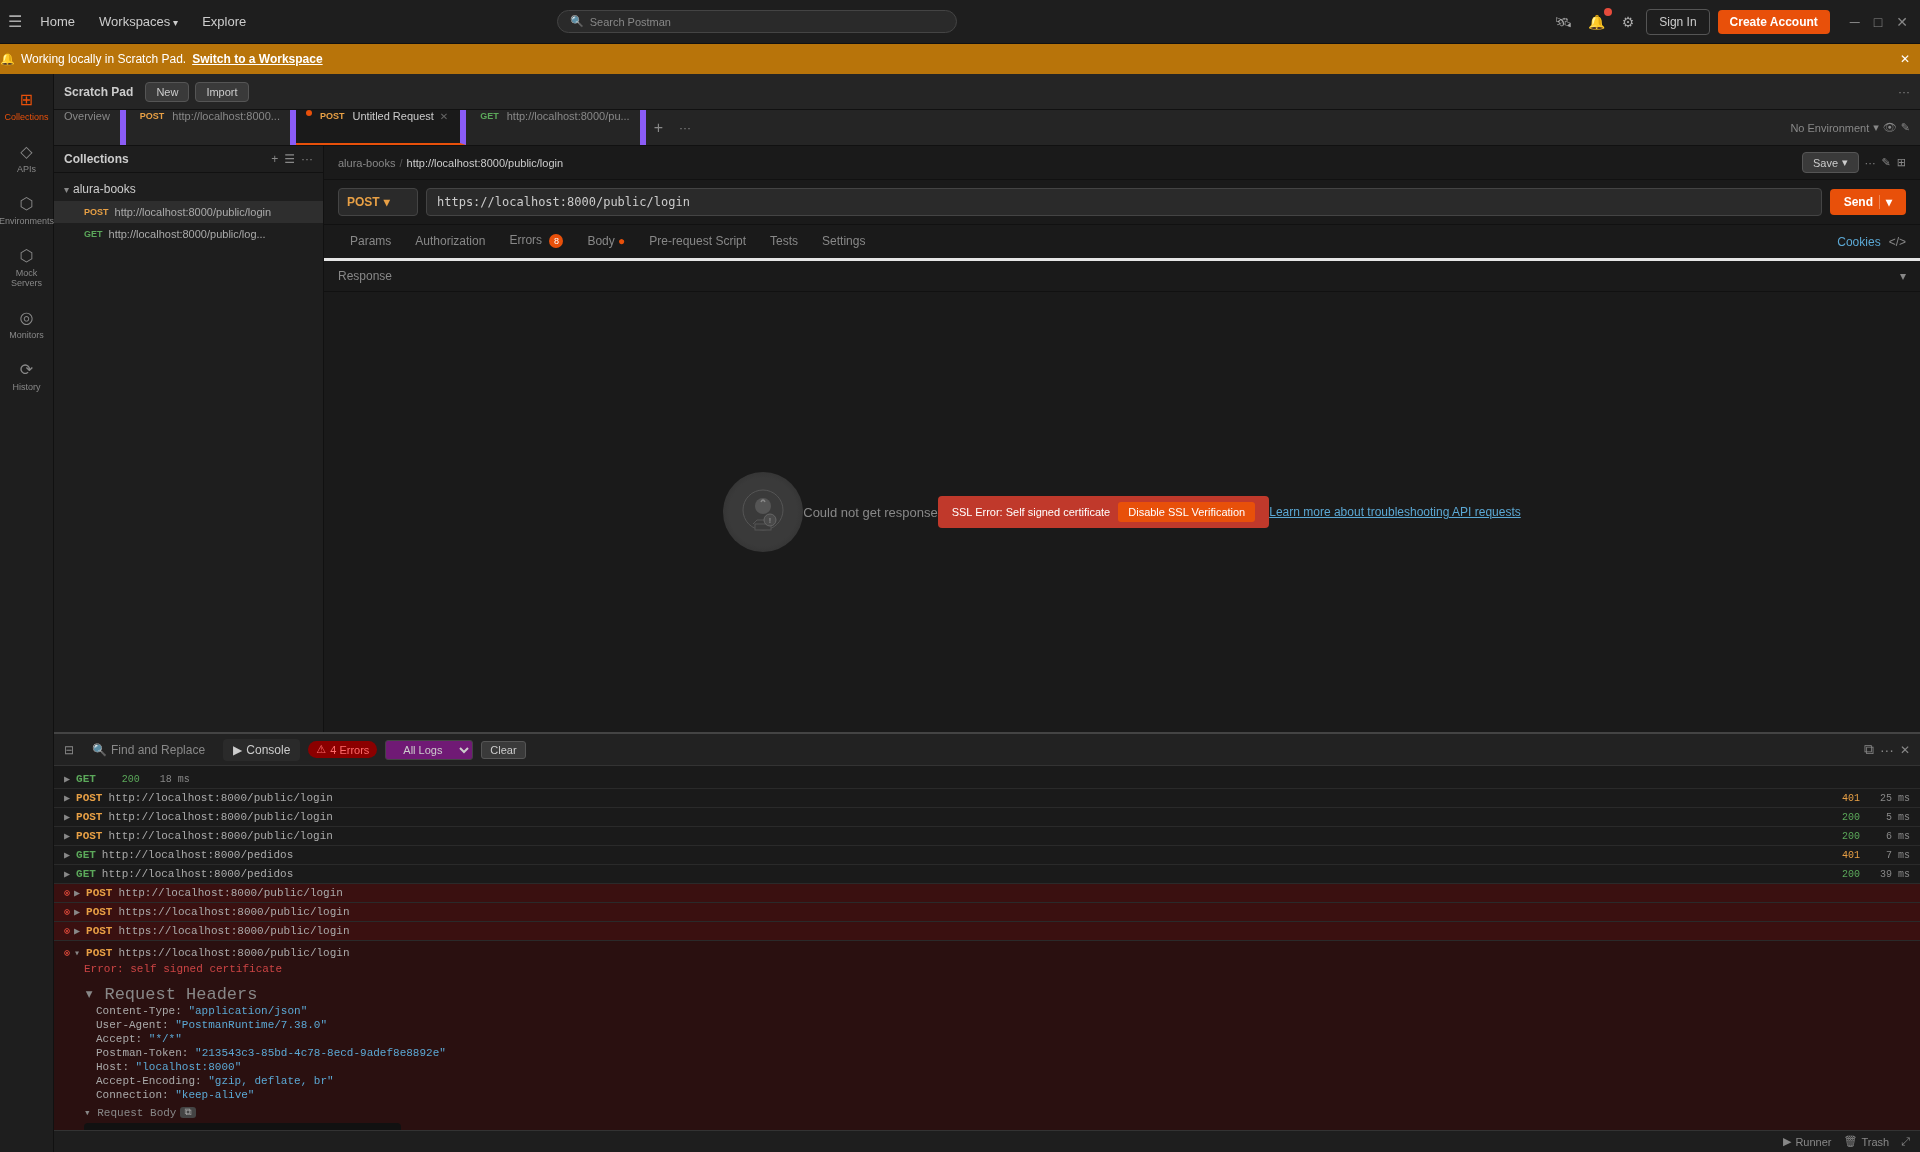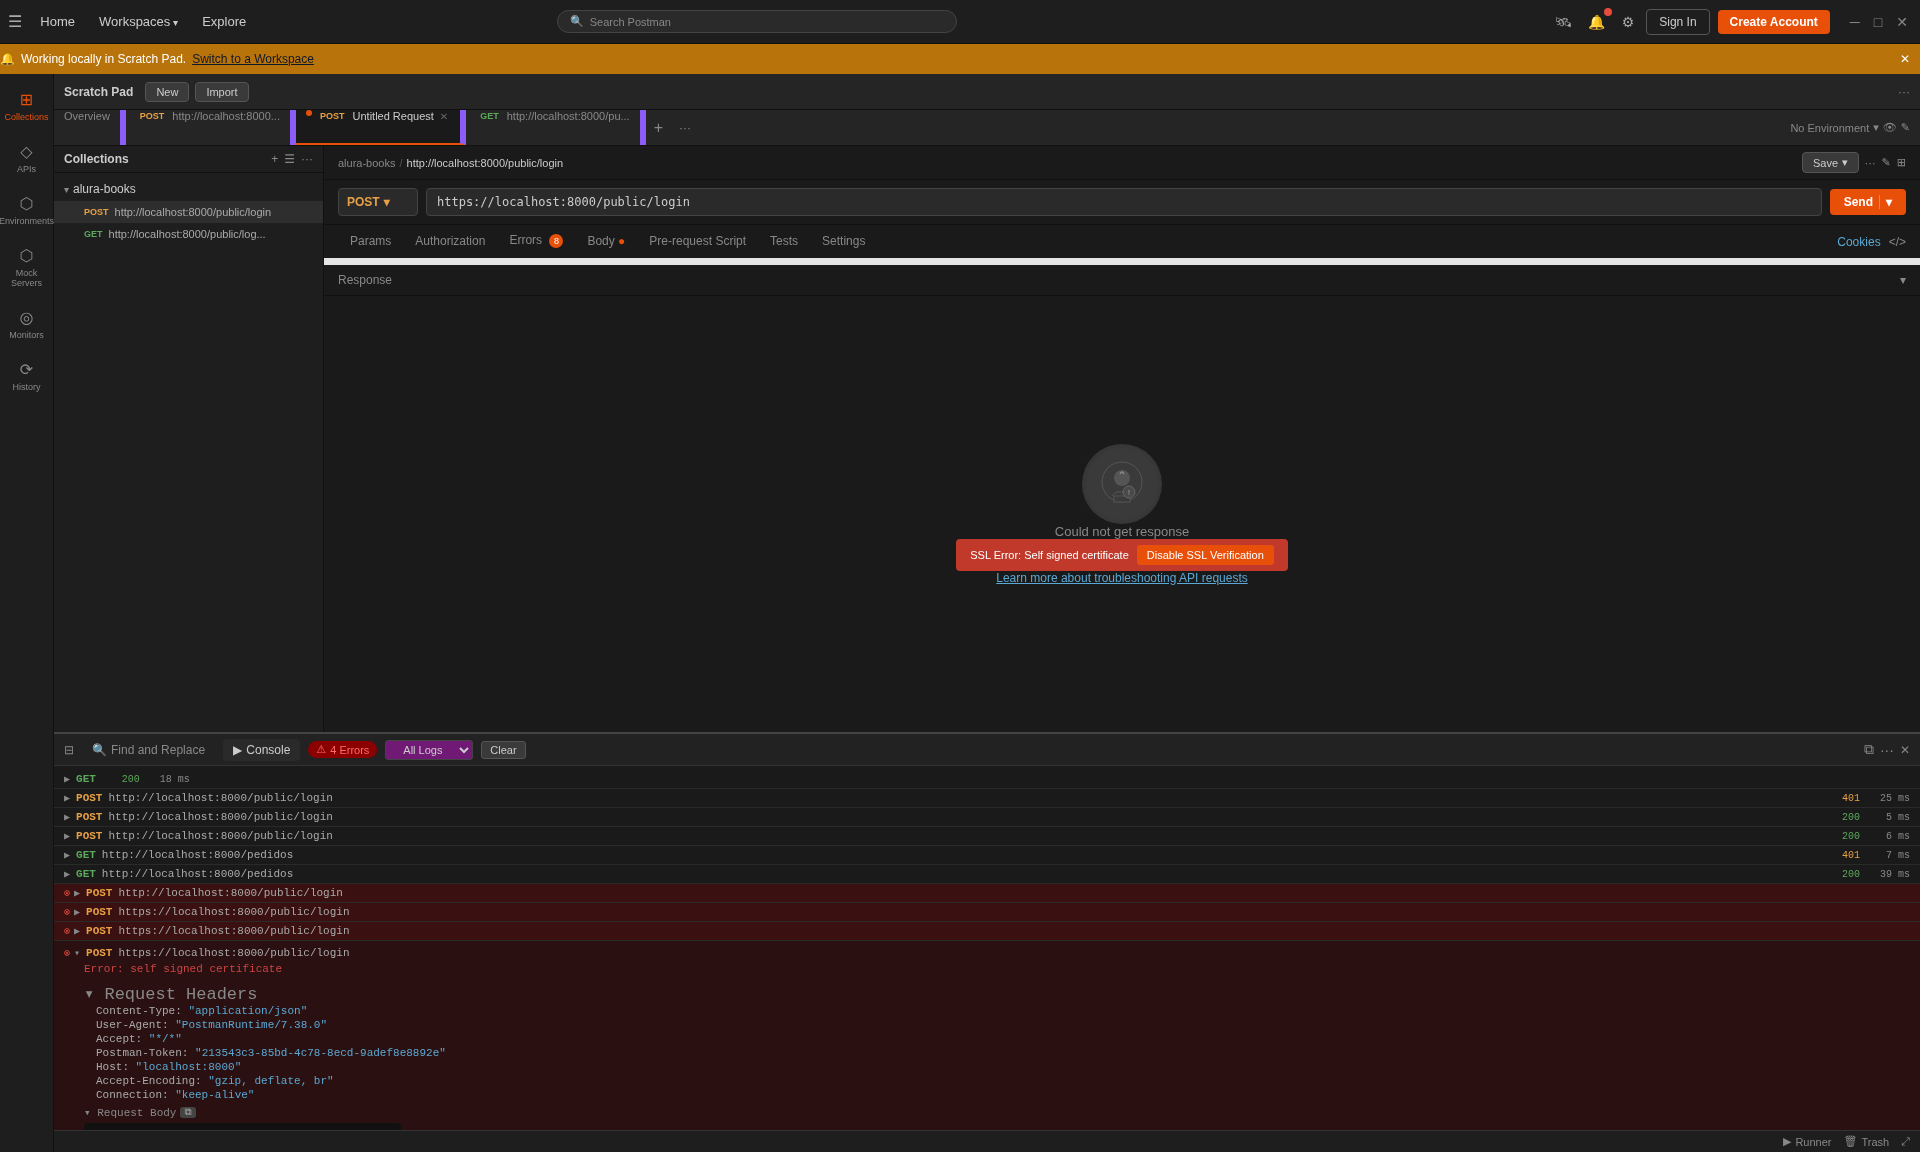--- a/index.html
+++ b/index.html
@@ -15,21 +15,21 @@
     #topbar .icon-btn { color: #aaa; cursor: pointer; font-size: 14px; padding: 4px; }
     #topbar .bell-badge { position: relative; }
     #topbar .badge { position: absolute; top: -2px; right: -2px; background: #e74c3c; border-radius: 50%; width: 8px; height: 8px; font-size: 8px; }
     #topbar .signin-btn { background: transparent; border: 1px solid #555; color: #ccc; padding: 5px 12px; border-radius: 4px; cursor: pointer; font-size: 12px; }
     #topbar .create-btn { background: #e8500a; border: none; color: #fff; padding: 5px 12px; border-radius: 4px; cursor: pointer; font-size: 12px; font-weight: 600; }
     #topbar .window-controls { display: flex; gap: 6px; margin-left: 8px; }
     #topbar .win-btn { background: transparent; border: none; color: #888; font-size: 14px; cursor: pointer; padding: 2px 4px; }
 
     
     #notif-bar { background: #b8740a; display: flex; align-items: center; justify-content: center; height: 30px; font-size: 12px; color: #fff; gap: 6px; }
-    #notif-bar .switch-link { color: #0f172a; font-weight: normal; text-decoration: underline; cursor: pointer; }
+    #notif-bar .switch-link { color: #ffffff; font-weight: bold; text-decoration: underline; cursor: pointer; }
     #notif-bar .notif-close { margin-left: auto; margin-right: 10px; cursor: pointer; color: #fff; }
 
     
     #main-layout { display: flex; height: calc(100vh - 74px); }
 
     
     #sidebar { width: 54px; background: #1e1e1e; border-right: 1px solid #111; display: flex; flex-direction: column; align-items: center; padding-top: 8px; gap: 4px; }
     .sidebar-item { display: flex; flex-direction: column; align-items: center; padding: 8px 4px; cursor: pointer; border-radius: 4px; color: #888; font-size: 9px; gap: 3px; width: 50px; text-align: center; }
     .sidebar-item.active { color: #e8500a; }
     .sidebar-icon { font-size: 16px; }
@@ -89,33 +89,33 @@
     #breadcrumb .more-icon { color: #888; cursor: pointer; }
 
     
     #url-bar { display: flex; align-items: center; padding: 8px 14px; gap: 8px; border-bottom: 1px solid #111; }
     #url-bar .method-select { background: #2a2a2a; border: 1px solid #444; color: #e8a045; padding: 6px 8px; border-radius: 4px; cursor: pointer; font-size: 12px; font-weight: bold; display: flex; align-items: center; gap: 4px; min-width: 80px; }
     #url-bar .url-input { flex: 1; background: #2a2a2a; border: 1px solid #444; color: #ccc; padding: 6px 10px; border-radius: 4px; font-size: 12px; font-family: monospace; }
     #url-bar .send-btn { background: #e8500a; border: none; color: #fff; padding: 6px 14px; border-radius: 4px; cursor: pointer; font-size: 12px; font-weight: 600; display: flex; align-items: center; gap: 4px; }
     #url-bar .send-chevron { border-left: 1px solid rgba(255,255,255,0.3); padding-left: 6px; margin-left: 2px; }
 
     
-    #req-tabs { display: flex; align-items: center; padding: 0 14px; border-bottom: 7px solid #e5e5e5; background: #1a1a1a; }
+    #req-tabs { display: flex; align-items: center; padding: 0 14px; border-bottom: 3px solid #e5e5e5; background: #1a1a1a; }
     .req-tab { padding: 8px 12px; color: #888; font-size: 12px; cursor: pointer; border-bottom: 2px solid transparent; }
     .req-tab .tab-badge { background: #e8500a; color: #fff; border-radius: 50%; width: 14px; height: 14px; font-size: 9px; display: inline-flex; align-items: center; justify-content: center; margin-left: 4px; }
     .req-tab .tab-dot { color: #e8500a; }
     #req-tabs .cookies-link { margin-left: auto; color: #5ba8d4; font-size: 12px; cursor: pointer; }
     #req-tabs .code-icon { color: #888; cursor: pointer; margin-left: 8px; }
 
     
     #response-area { flex: 1; display: flex; flex-direction: column; align-items: center; justify-content: center; overflow-y: auto; background: #1a1a1a; }
     #response-header { width: 100%; padding: 8px 14px; display: flex; align-items: center; border-bottom: 1px solid #111; }
     #response-header .resp-title { color: #888; font-size: 12px; }
     #response-header .resp-arrow { margin-left: auto; color: #888; cursor: pointer; }
-    #response-placeholder { display: flex; flex-direction: column; align-items: center; justify-content: center; flex: 1; }
+    #response-placeholder { display: flex; flex-direction: row; align-items: center; justify-content: center; flex: 1; }
     .placeholder-img { width: 80px; height: 80px; background: radial-gradient(circle, #3a3a3a 60%, #2a2a2a 100%); border-radius: 50%; display: flex; align-items: center; justify-content: center; font-size: 36px; }
     .placeholder-text { color: #888; font-size: 13px; }
     .ssl-error-badge { background: #c0392b; color: #fff; padding: 6px 14px; border-radius: 4px; font-size: 11px; display: flex; align-items: center; gap: 8px; }
     .ssl-disable-btn { background: #e8500a; color: #fff; border: none; padding: 4px 10px; border-radius: 3px; cursor: pointer; font-size: 11px; }
     .learn-more-link { color: #5ba8d4; font-size: 12px; cursor: pointer; text-decoration: underline; }
 
     
     #bottom-panel { height: 420px; background: #1a1a1a; border-top: 2px solid #444; display: flex; flex-direction: column; }
     #console-header { display: flex; align-items: center; padding: 4px 10px; border-bottom: 1px solid #333; gap: 8px; background: #222; height: 32px; }
     .console-tab { display: flex; align-items: center; gap: 4px; padding: 4px 10px; color: #888; font-size: 12px; cursor: pointer; border-radius: 4px; }

